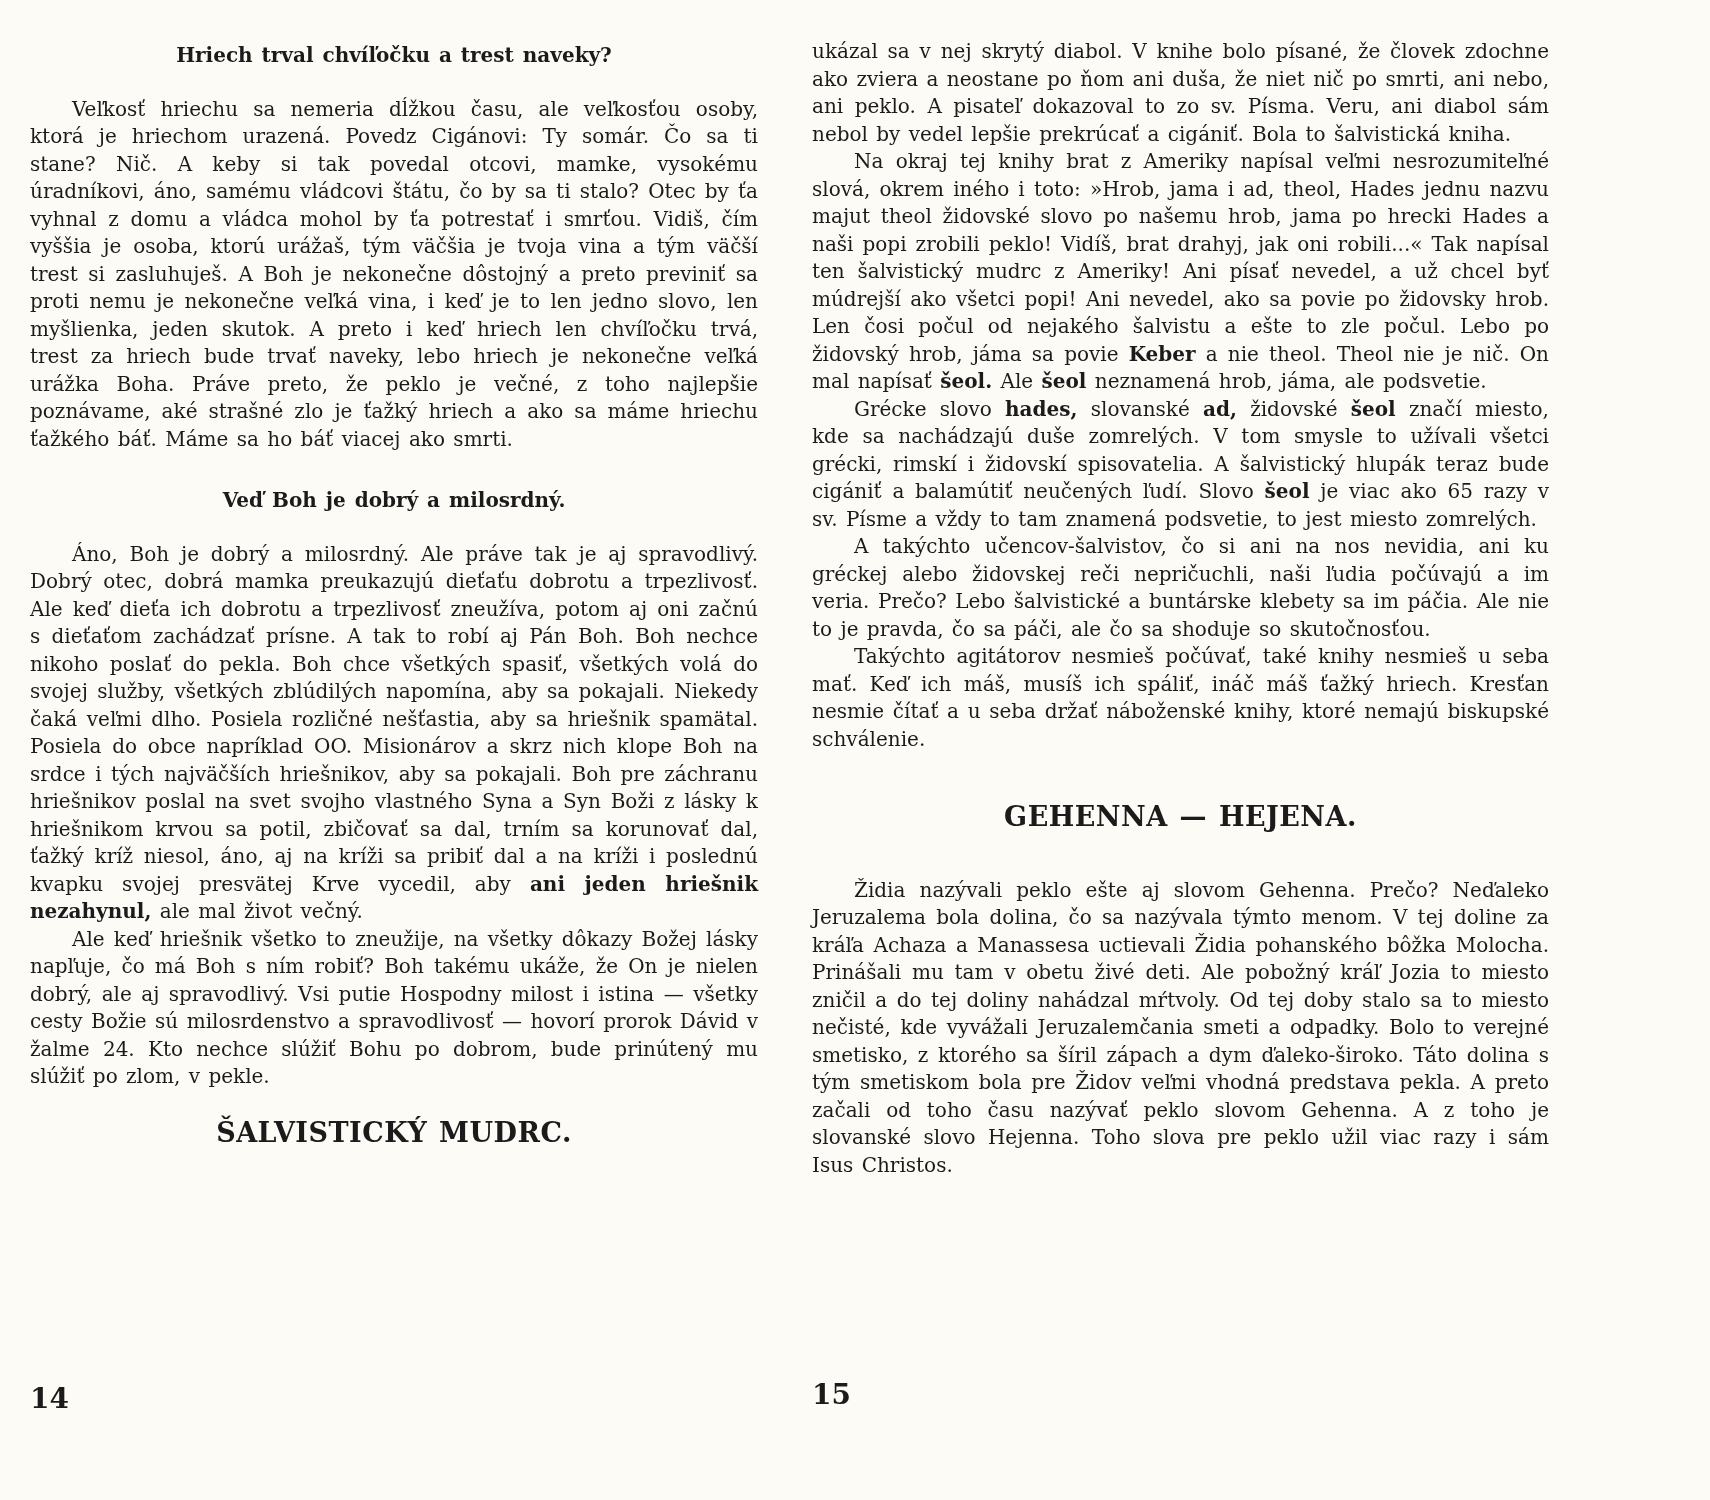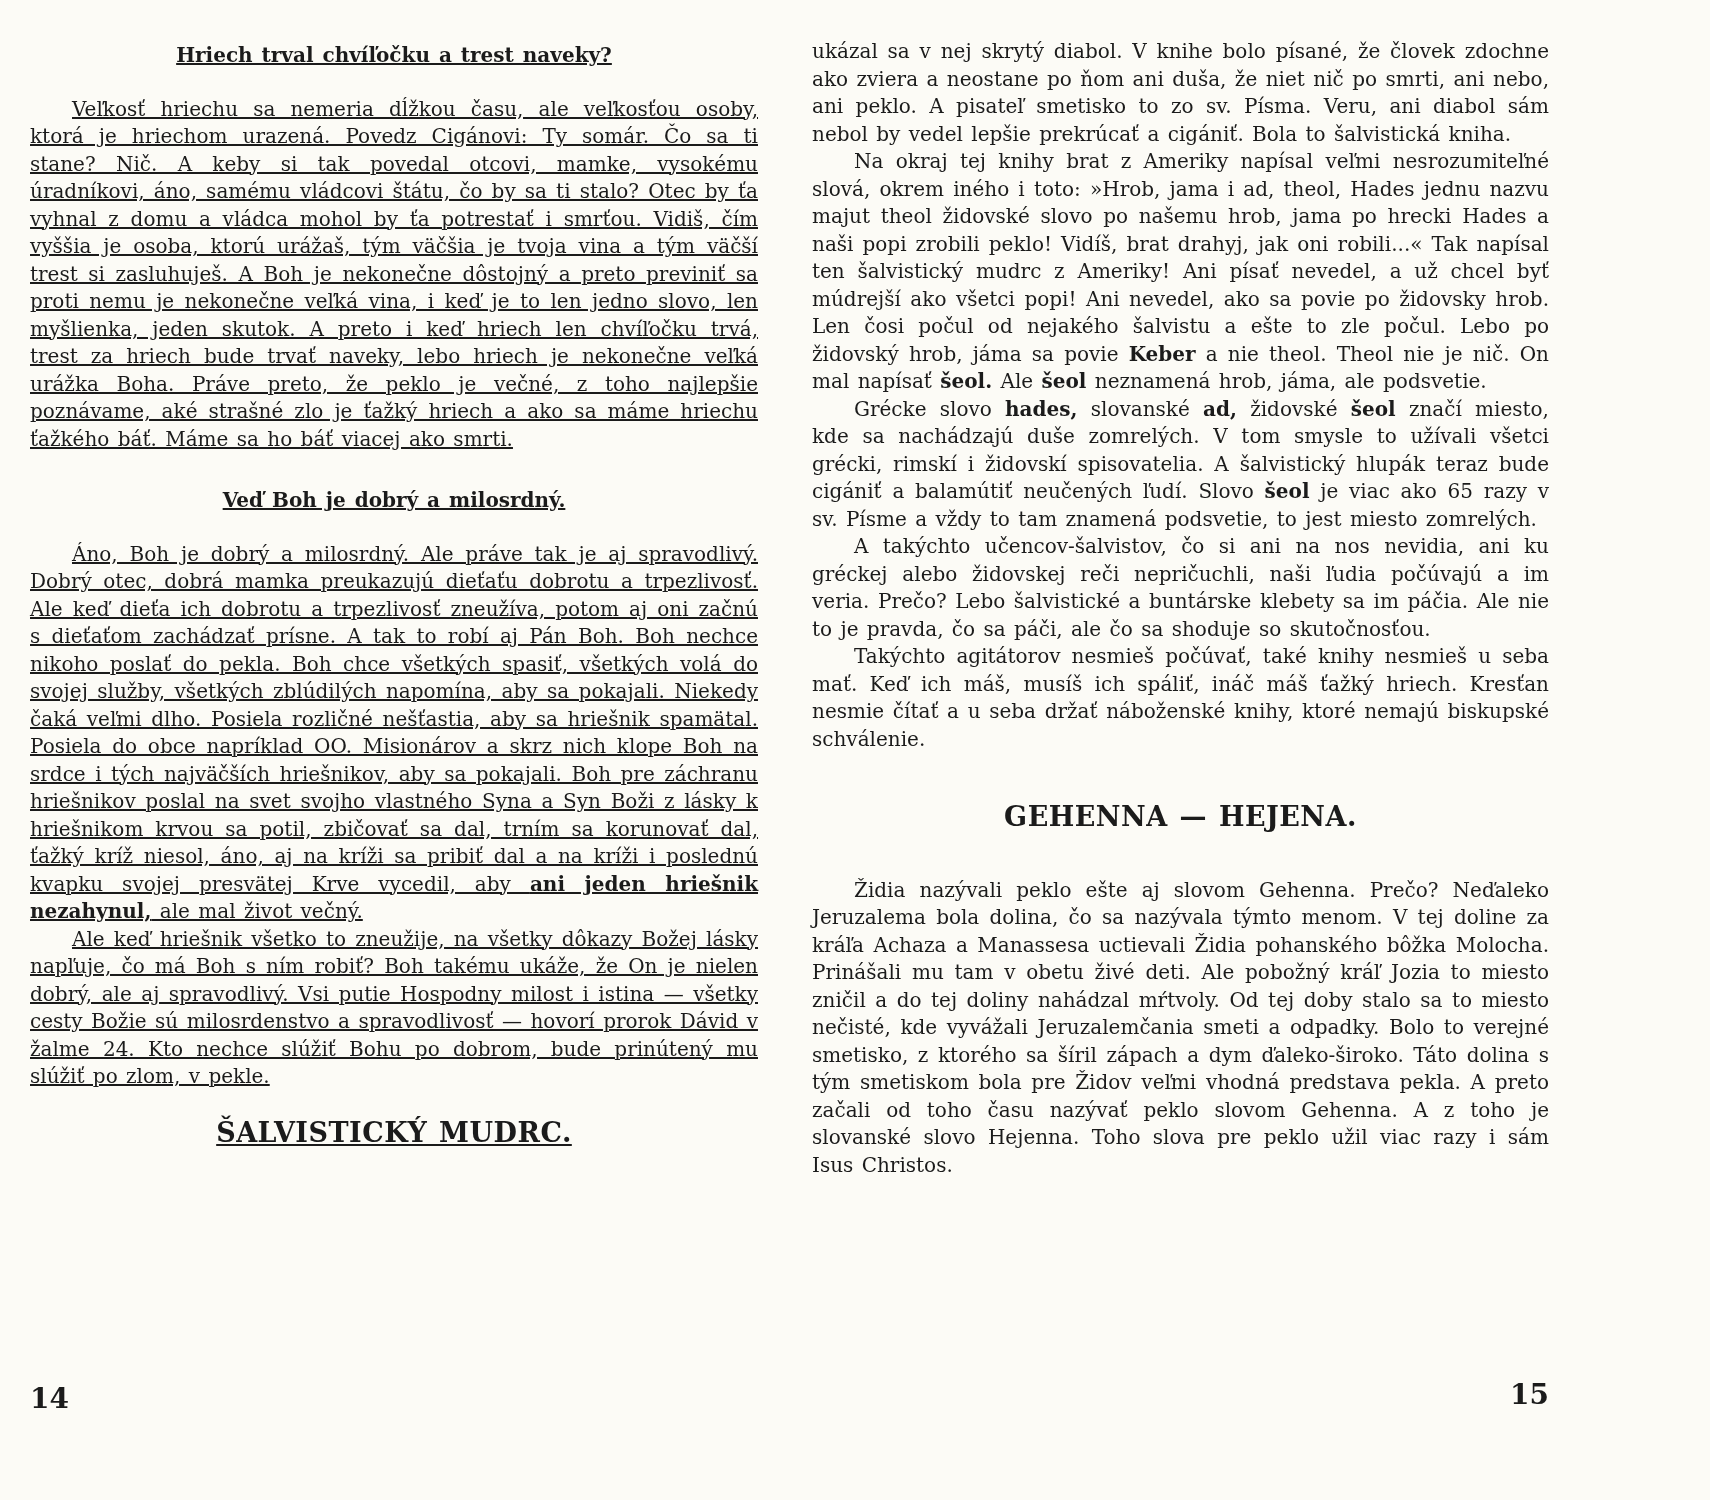--- a/index.html
+++ b/index.html
@@ -14,58 +14,58 @@
   }
   .book-spread { position: absolute; inset: 0; }
   .column {
     position: absolute;
     top: 38px;
     font-size: 20px;
     line-height: 27.5px;
     text-align: justify;
     word-spacing: 2px;
   }
-  #col-left  { left: 30px;  width: 728px; text-decoration: underline; }
+  #col-left  { left: 30px;  width: 728px; }
   #col-right { left: 812px; width: 737px; }
   p { margin: 0; text-indent: 42px; }
   p.noindent { text-indent: 0; }
   .heading {
     font-size: 20px;
     font-weight: bold;
     text-align: center;
     margin: 34px 0 26px 0;
   }
   .heading.first { margin-top: 4px; }
   .heading.caps { font-size: 27px; letter-spacing: 0.5px; margin: 28px 0 30px 0; }
   .heading.gehenna { margin: 50px 0 46px 0; }
   .b { font-weight: bold; }
   .pageno {
     position: absolute;
     font-size: 28px;
     font-weight: bold;
   }
   #pageno-left  { left: 30px;  top: 1382px; width: 728px; text-align: left; }
-  #pageno-right { left: 812px; top: 1378px; width: 737px; text-align: right; }
+  #pageno-right { left: 812px; top: 1378px; width: 737px; text-align: left; }
 </style>
 </head>
 <body style="background: rgb(252, 251, 246); color: rgb(27, 27, 27);">
 
 <div class="book-spread">
 
   <div class="column" id="col-left">
     <h2 class="heading first">Hriech trval chvíľočku a trest naveky?</h2>
     <p><span>Veľkosť hriechu sa nemeria dĺžkou času, ale veľkosťou osoby, ktorá je hriechom urazená. Povedz Cigánovi: Ty somár. Čo sa ti stane? Nič. A keby si tak povedal otcovi, mamke, vysokému úradníkovi, áno, samému vládcovi štátu, čo by sa ti stalo? Otec by ťa vyhnal z domu a vládca mohol by ťa potrestať i smrťou. Vidiš, čím vyššia je osoba, ktorú urážaš, tým väčšia je tvoja vina a tým väčší trest si zasluhuješ. A Boh je nekonečne dôstojný a preto previniť sa proti nemu je nekonečne veľká vina, i keď je to len jedno slovo, len myšlienka, jeden skutok. A preto i keď hriech len chvíľočku trvá, trest za hriech bude trvať naveky, lebo hriech je nekonečne veľká urážka Boha. Práve preto, že peklo je večné, z toho najlepšie poznávame, aké strašné zlo je ťažký hriech a ako sa máme hriechu ťažkého báť. Máme sa ho báť viacej ako smrti.</span></p>
     <h2 class="heading">Veď Boh je dobrý a milosrdný.</h2>
     <p><span>Áno, Boh je dobrý a milosrdný. Ale práve tak je aj spravodlivý. Dobrý otec, dobrá mamka preukazujú dieťaťu dobrotu a trpezlivosť. Ale keď dieťa ich dobrotu a trpezlivosť zneužíva, potom aj oni začnú s dieťaťom zachádzať prísne. A tak to robí aj Pán Boh. Boh nechce nikoho poslať do pekla. Boh chce všetkých spasiť, všetkých volá do svojej služby, všetkých zblúdilých napomína, aby sa pokajali. Niekedy čaká veľmi dlho. Posiela rozličné nešťastia, aby sa hriešnik spamätal. Posiela do obce napríklad OO. Misionárov a skrz nich klope Boh na srdce i tých najväčších hriešnikov, aby sa pokajali. Boh pre záchranu hriešnikov poslal na svet svojho vlastného Syna a Syn Boži z lásky k hriešnikom krvou sa potil, zbičovať sa dal, trním sa korunovať dal, ťažký kríž niesol, áno, aj na kríži sa pribiť dal a na kríži i poslednú kvapku svojej presvätej Krve vycedil, aby </span><span class="b">ani jeden hriešnik nezahynul,</span><span> ale mal život večný.</span></p>
     <p><span>Ale keď hriešnik všetko to zneužije, na všetky dôkazy Božej lásky napľuje, čo má Boh s ním robiť? Boh takému ukáže, že On je nielen dobrý, ale aj spravodlivý. Vsi putie Hospodny milost i istina — všetky cesty Božie sú milosrdenstvo a spravodlivosť — hovorí prorok Dávid v žalme 24. Kto nechce slúžiť Bohu po dobrom, bude prinútený mu slúžiť po zlom, v pekle.</span></p>
     <h2 class="heading caps">ŠALVISTICKÝ MUDRC.</h2>
   </div>
 
   <div class="column" id="col-right">
-    <p class="noindent"><span>ukázal sa v nej skrytý diabol. V knihe bolo písané, že človek zdochne ako zviera a neostane po ňom ani duša, že niet nič po smrti, ani nebo, ani peklo. A pisateľ smetisko to zo sv. Písma. Veru, ani diabol sám nebol by vedel lepšie prekrúcať a cigániť. Bola to šalvistická kniha.</span></p>
+    <p class="noindent"><span>ukázal sa v nej skrytý diabol. V knihe bolo písané, že človek zdochne ako zviera a neostane po ňom ani duša, že niet nič po smrti, ani nebo, ani peklo. A pisateľ dokazoval to zo sv. Písma. Veru, ani diabol sám nebol by vedel lepšie prekrúcať a cigániť. Bola to šalvistická kniha.</span></p>
     <p><span>Na okraj tej knihy brat z Ameriky napísal veľmi nesrozumiteľné slová, okrem iného i toto: »Hrob, jama i ad, theol, Hades jednu nazvu majut theol židovské slovo po našemu hrob, jama po hrecki Hades a naši popi zrobili peklo! Vidíš, brat drahyj, jak oni robili...« Tak napísal ten šalvistický mudrc z Ameriky! Ani písať nevedel, a už chcel byť múdrejší ako všetci popi! Ani nevedel, ako sa povie po židovsky hrob. Len čosi počul od nejakého šalvistu a ešte to zle počul. Lebo po židovský hrob, jáma sa povie </span><span class="b">Keber</span><span> a nie theol. Theol nie je nič. On mal napísať </span><span class="b">šeol.</span><span> Ale </span><span class="b">šeol</span><span> neznamená hrob, jáma, ale podsvetie.</span></p>
     <p><span>Grécke slovo </span><span class="b">hades,</span><span> slovanské </span><span class="b">ad,</span><span> židovské </span><span class="b">šeol</span><span> značí miesto, kde sa nachádzajú duše zomrelých. V tom smysle to užívali všetci grécki, rimskí i židovskí spisovatelia. A šalvistický hlupák teraz bude cigániť a balamútiť neučených ľudí. Slovo </span><span class="b">šeol</span><span> je viac ako 65 razy v sv. Písme a vždy to tam znamená podsvetie, to jest miesto zomrelých.</span></p>
     <p><span>A takýchto učencov-šalvistov, čo si ani na nos nevidia, ani ku gréckej alebo židovskej reči nepričuchli, naši ľudia počúvajú a im veria. Prečo? Lebo šalvistické a buntárske klebety sa im páčia. Ale nie to je pravda, čo sa páči, ale čo sa shoduje so skutočnosťou.</span></p>
     <p><span>Takýchto agitátorov nesmieš počúvať, také knihy nesmieš u seba mať. Keď ich máš, musíš ich spáliť, ináč máš ťažký hriech. Kresťan nesmie čítať a u seba držať náboženské knihy, ktoré nemajú biskupské schválenie.</span></p>
     <h2 class="heading caps gehenna">GEHENNA — HEJENA.</h2>
     <p><span>Židia nazývali peklo ešte aj slovom Gehenna. Prečo? Neďaleko Jeruzalema bola dolina, čo sa nazývala týmto menom. V tej doline za kráľa Achaza a Manassesa uctievali Židia pohanského bôžka Molocha. Prinášali mu tam v obetu živé deti. Ale pobožný kráľ Jozia to miesto zničil a do tej doliny nahádzal mŕtvoly. Od tej doby stalo sa to miesto nečisté, kde vyvážali Jeruzalemčania smeti a odpadky. Bolo to verejné smetisko, z ktorého sa šíril zápach a dym ďaleko-široko. Táto dolina s tým smetiskom bola pre Židov veľmi vhodná predstava pekla. A preto začali od toho času nazývať peklo slovom Gehenna. A z toho je slovanské slovo Hejenna. Toho slova pre peklo užil viac razy i sám Isus Christos.</span></p>
   </div>
 
   <div class="pageno" id="pageno-left">14</div>
   <div class="pageno" id="pageno-right">15</div>

